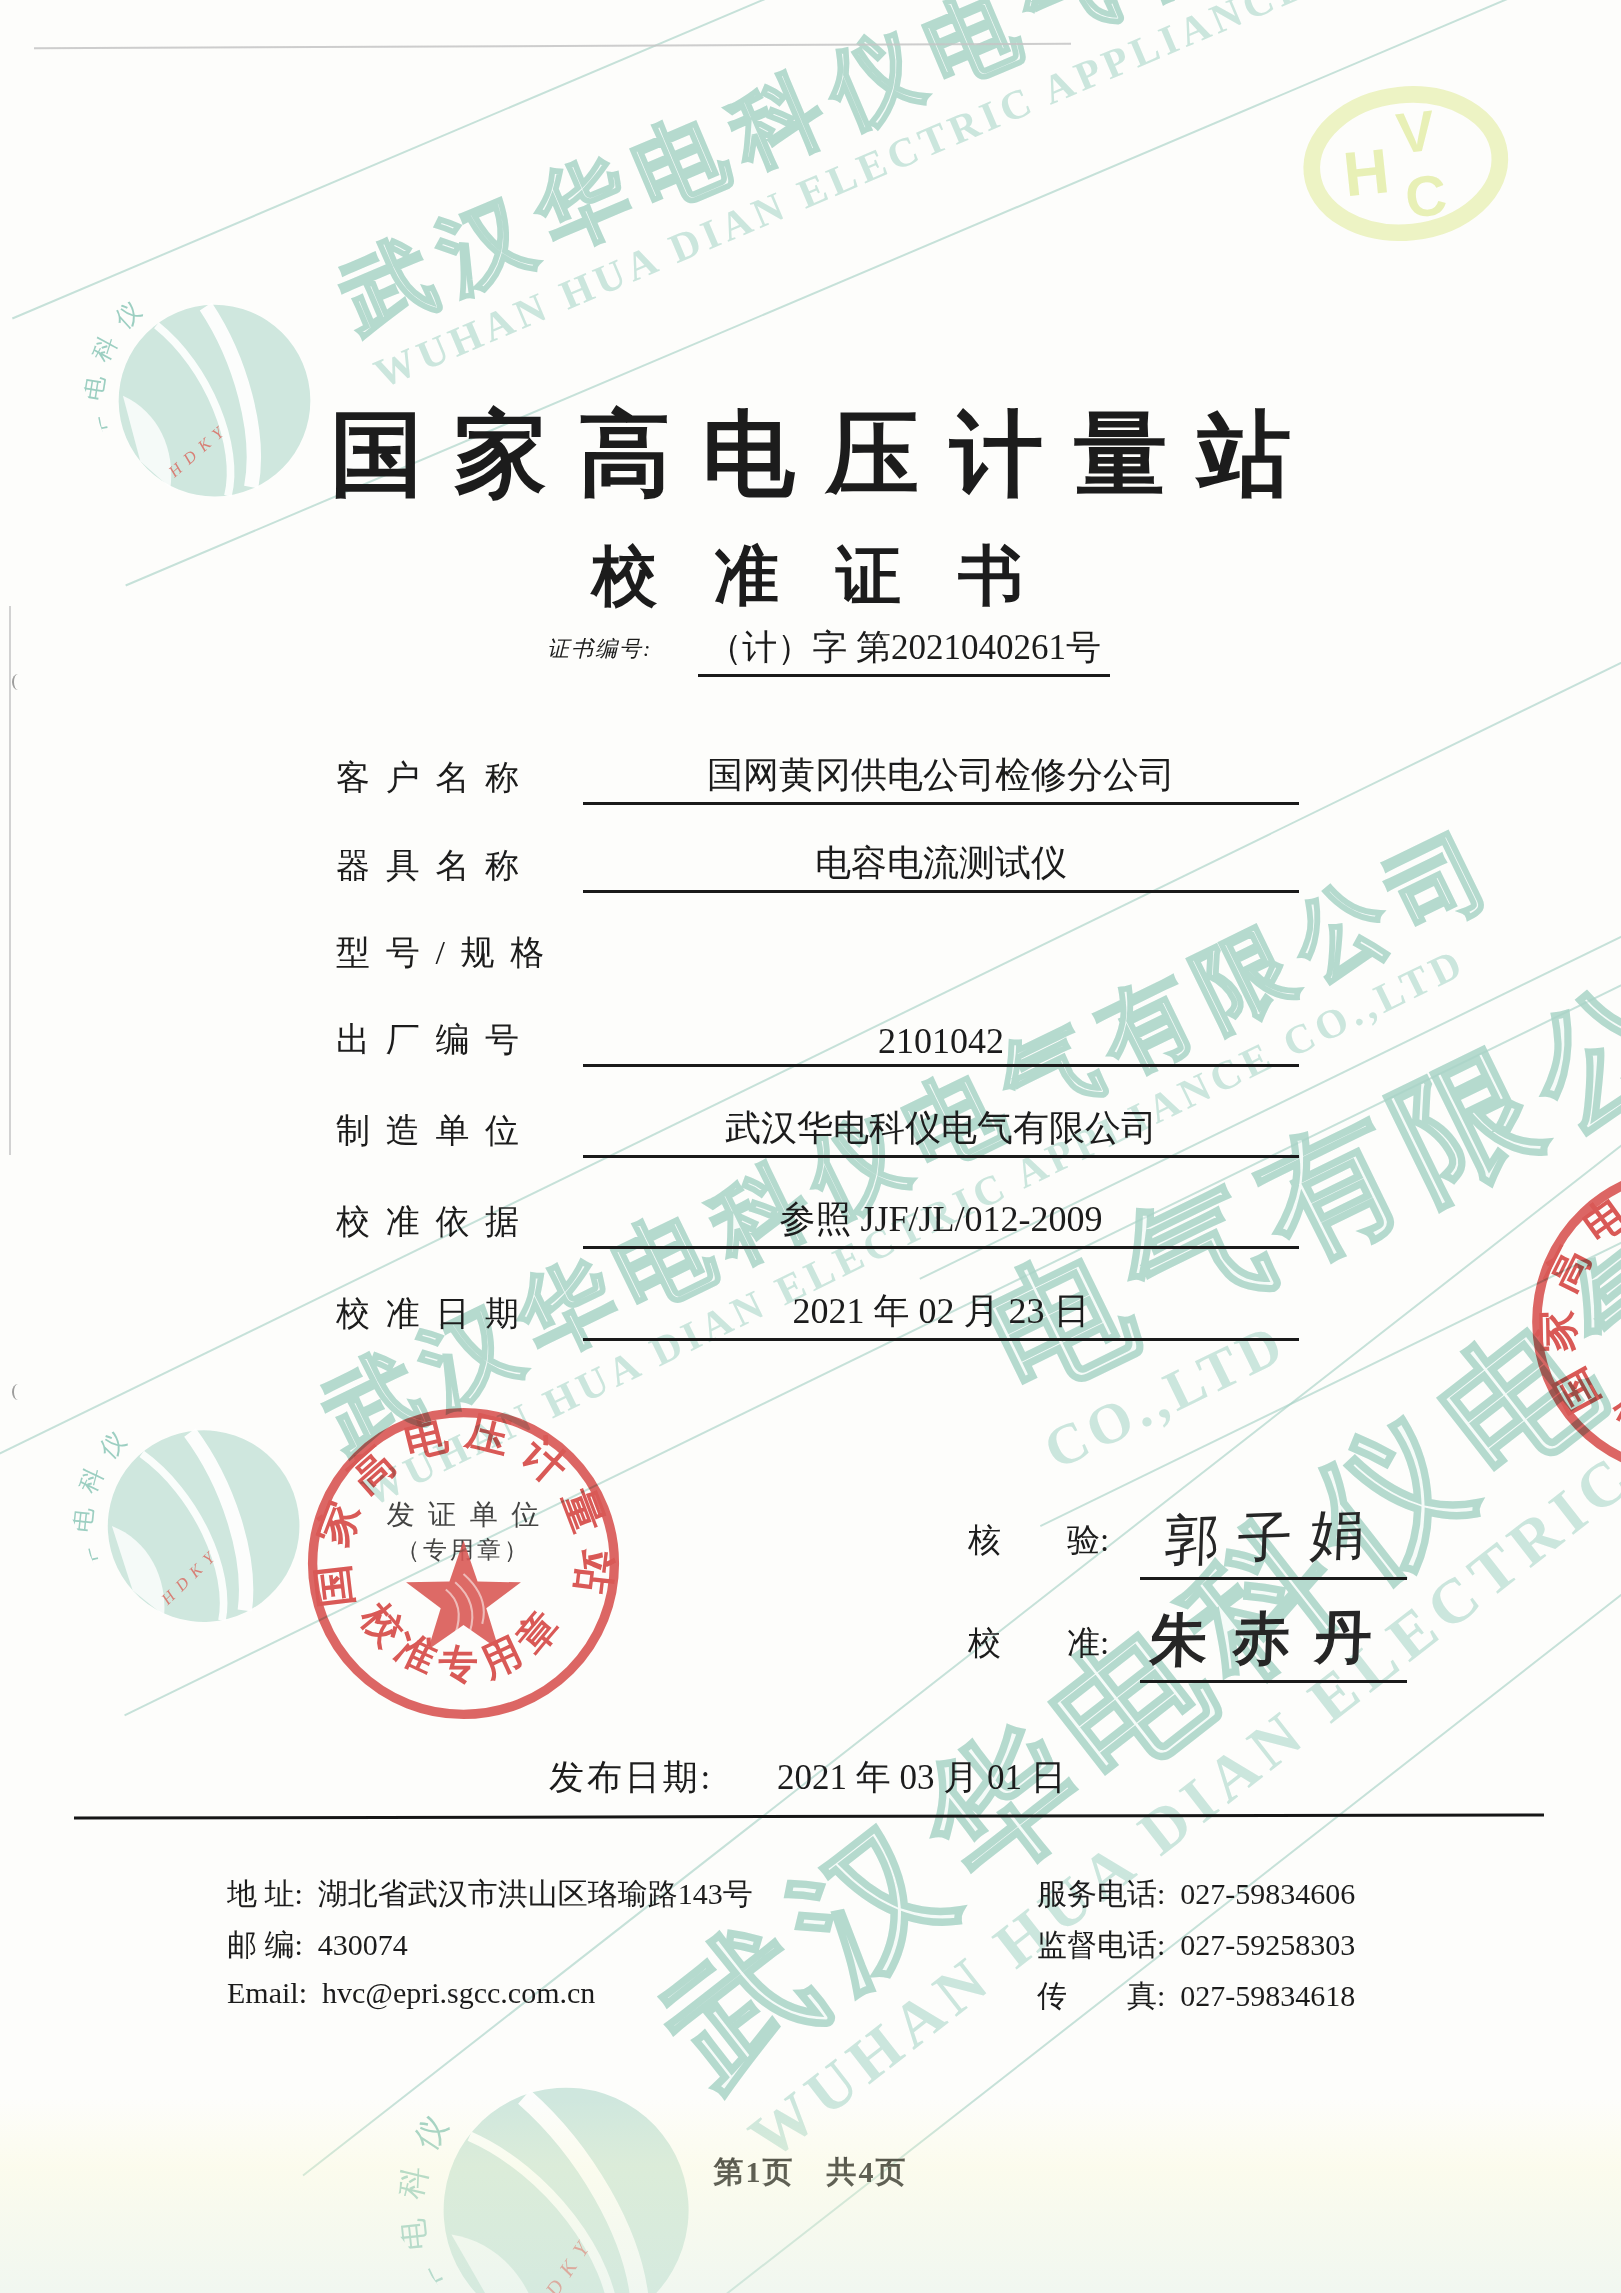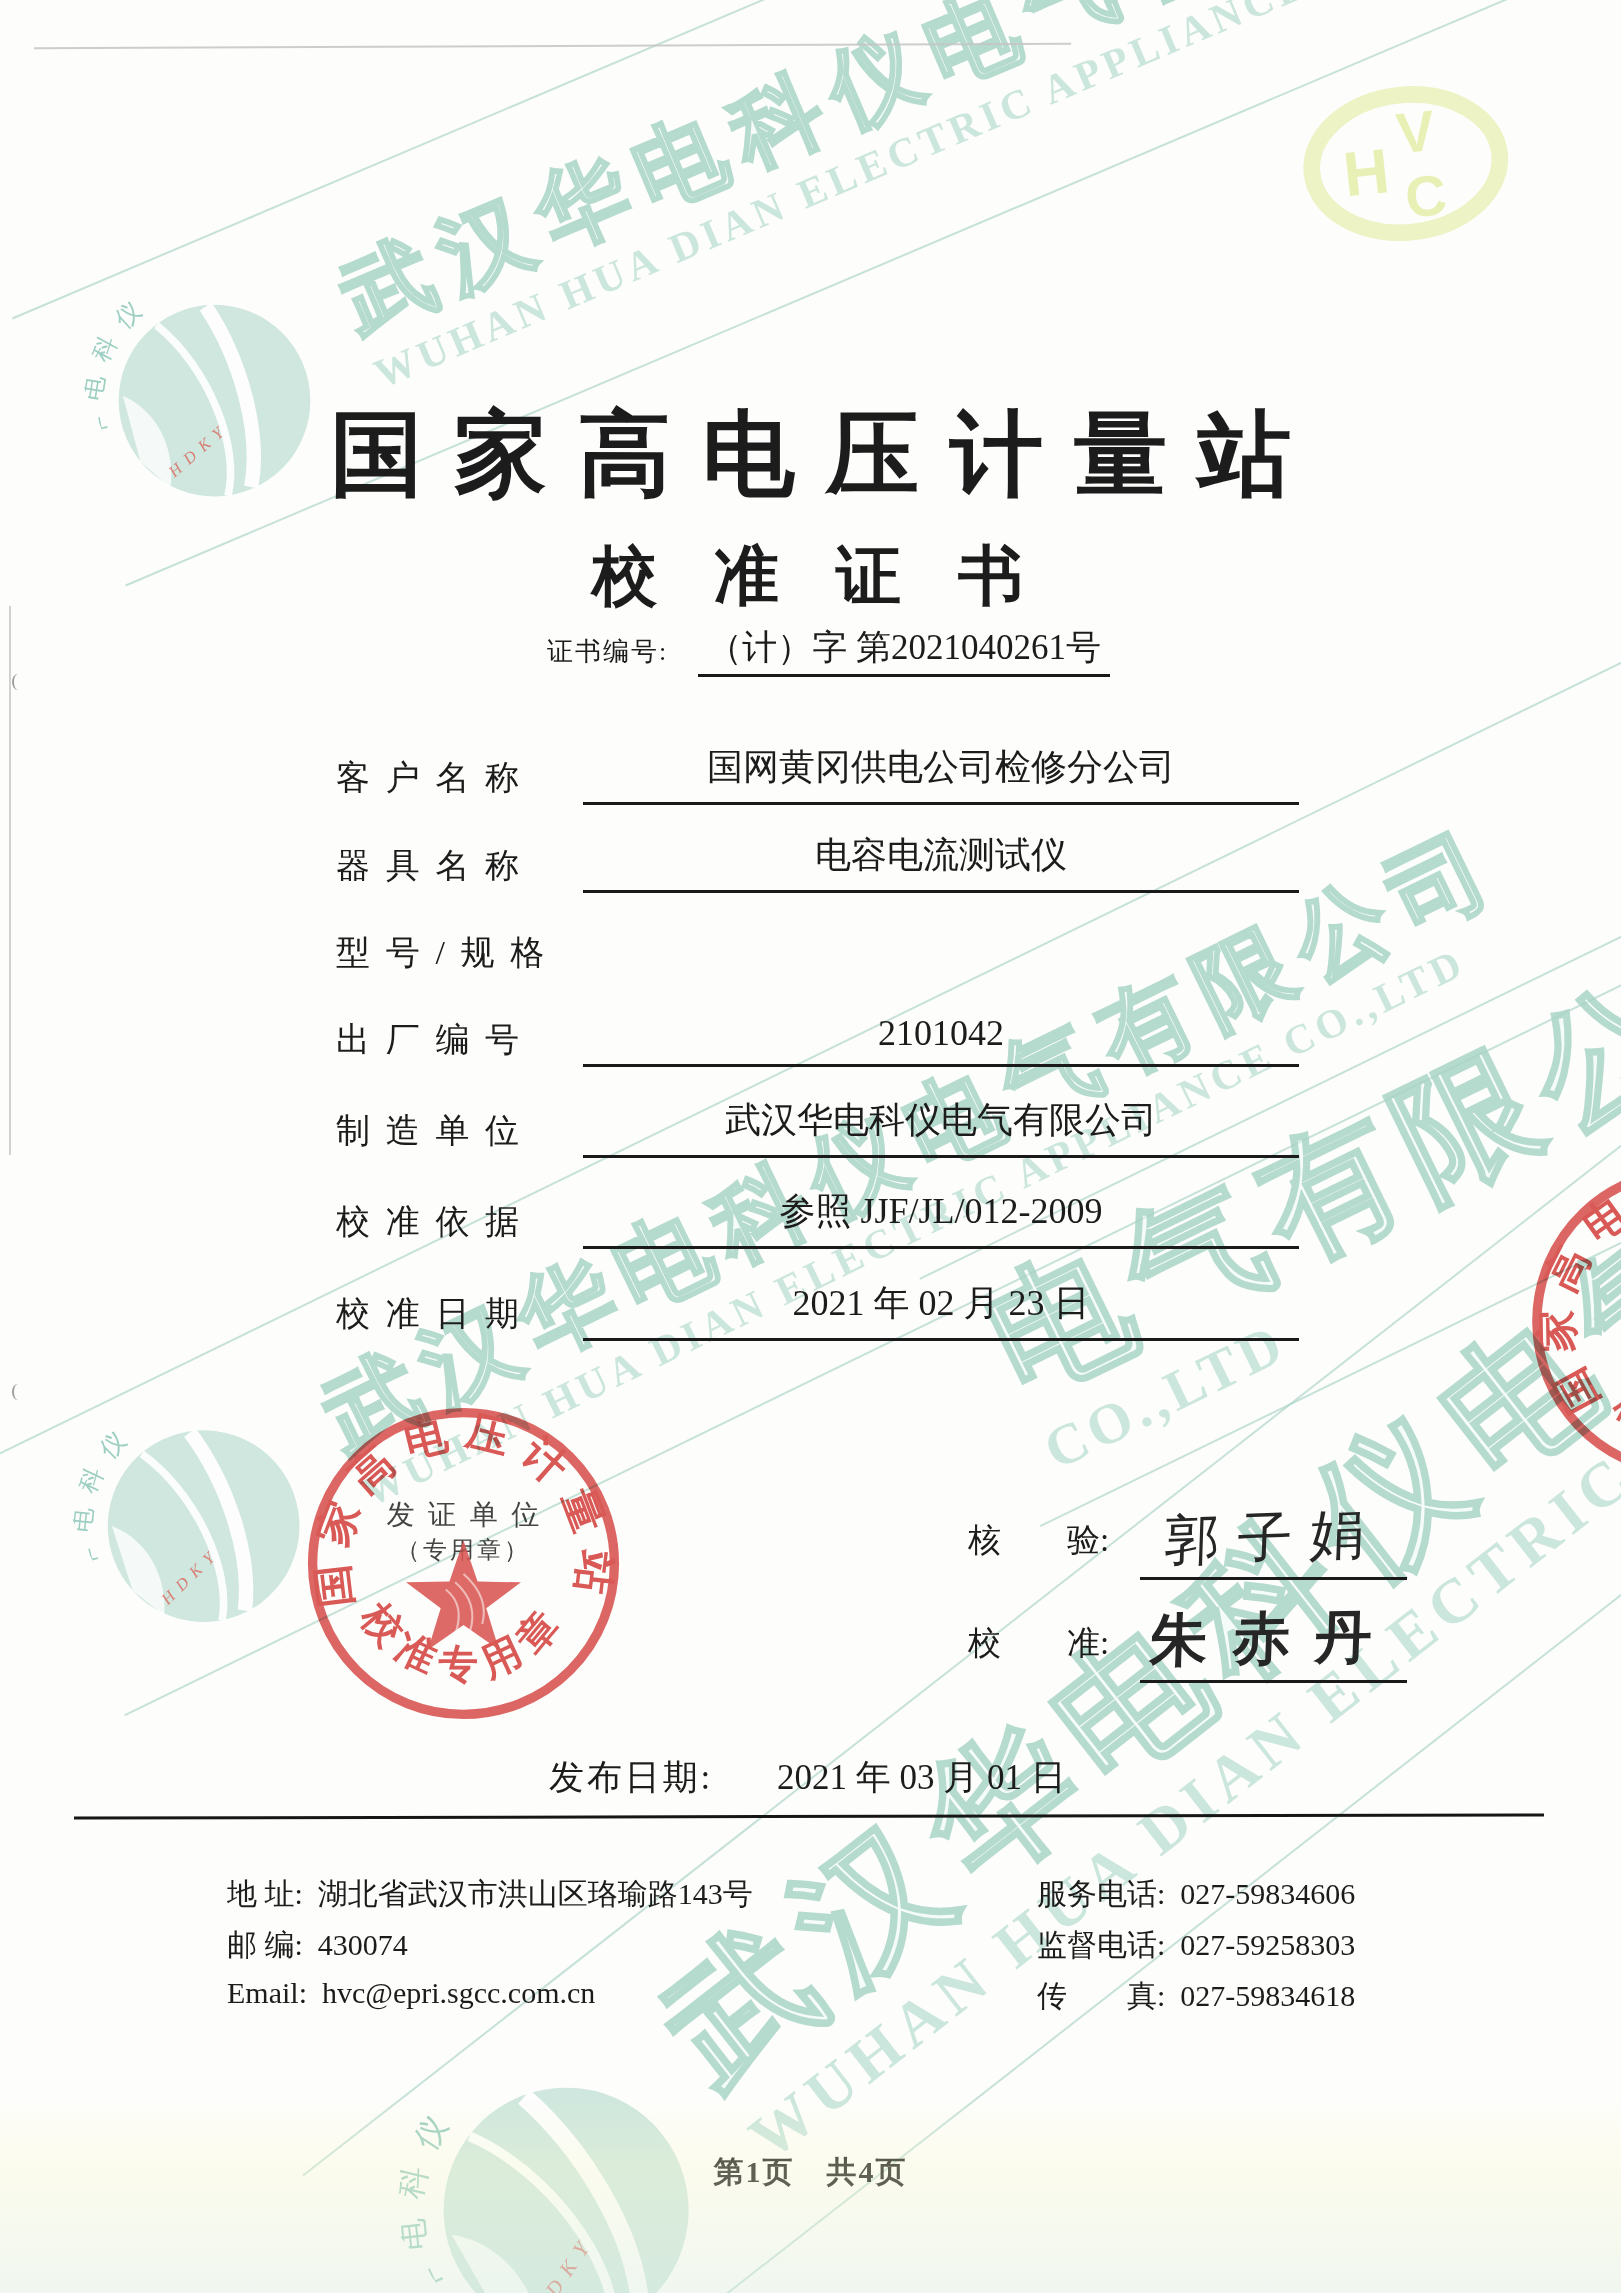--- a/index.html
+++ b/index.html
@@ -35,30 +35,30 @@
   .wm-d .wm-cn{font-size:137px;letter-spacing:13.7px;}
   .wm-d .wm-en{font-size:57px;}
   
   .hvc{position:absolute;left:1296px;top:80px;transform:rotate(-6deg);}
   .title{position:absolute;left:0;top:392px;width:1621px;text-align:center;
          font-size:93px;font-weight:bold;letter-spacing:31px;padding-left:31px;box-sizing:border-box;white-space:nowrap;}
   .subtitle{position:absolute;left:0;top:532px;width:1621px;text-align:center;
          font-size:65px;font-weight:bold;letter-spacing:57px;padding-left:51px;box-sizing:border-box;white-space:nowrap;}
   
   .cert-row{position:absolute;left:0;top:630px;width:1621px;height:59px;}
-  .cert-label{position:absolute;left:547px;top:3.9px;font-size:26px;letter-spacing:2px;}
+  .cert-label{position:absolute;left:547px;top:3.9px;font-size:22px;letter-spacing:2px;font-style:italic;}
   .cert-line{position:absolute;left:698px;top:-5.9px;width:412px;height:50px;border-bottom:3.9px solid #1a1a1a;
              display:flex;justify-content:center;}
   .cert-value{font-size:35px;padding-bottom:2.9px;white-space:nowrap;}
   
   .f-row{position:absolute;left:0;width:1406px;height:59px;}
   .f-label{position:absolute;left:336px;top:0;font-size:34px;letter-spacing:15.7px;white-space:nowrap;}
   .f-line{position:absolute;left:583px;top:-2px;width:716px;height:49px;border-bottom:3.9px solid #1a1a1a;
           display:flex;align-items:flex-end;justify-content:center;}
-  .f-value{font-size:36px;padding-bottom:10px;white-space:nowrap;}
+  .f-value{font-size:36px;padding-bottom:2px;white-space:nowrap;}
   
   .s-row{position:absolute;left:0;width:1621px;height:78px;}
   .s-label{position:absolute;left:968px;top:0;font-size:33px;white-space:nowrap;}
   .s-line{position:absolute;left:1140px;top:11.8px;width:267px;height:47px;border-bottom:3.9px solid #1a1a1a;}
   .s-hand{position:absolute;left:1127px;width:294px;height:90px;top:-33px;
           display:flex;align-items:flex-end;justify-content:center;color:#262626;}
   .hand-2{font-size:55px;letter-spacing:17.6px;transform:rotate(-2deg) skewX(-4deg);}
   .hand-3{font-size:57px;letter-spacing:25.5px;transform:rotate(-1deg) skewX(-3deg);font-weight:bold;}
   .scrawl{position:absolute;left:1152px;top:-37px;}
   

